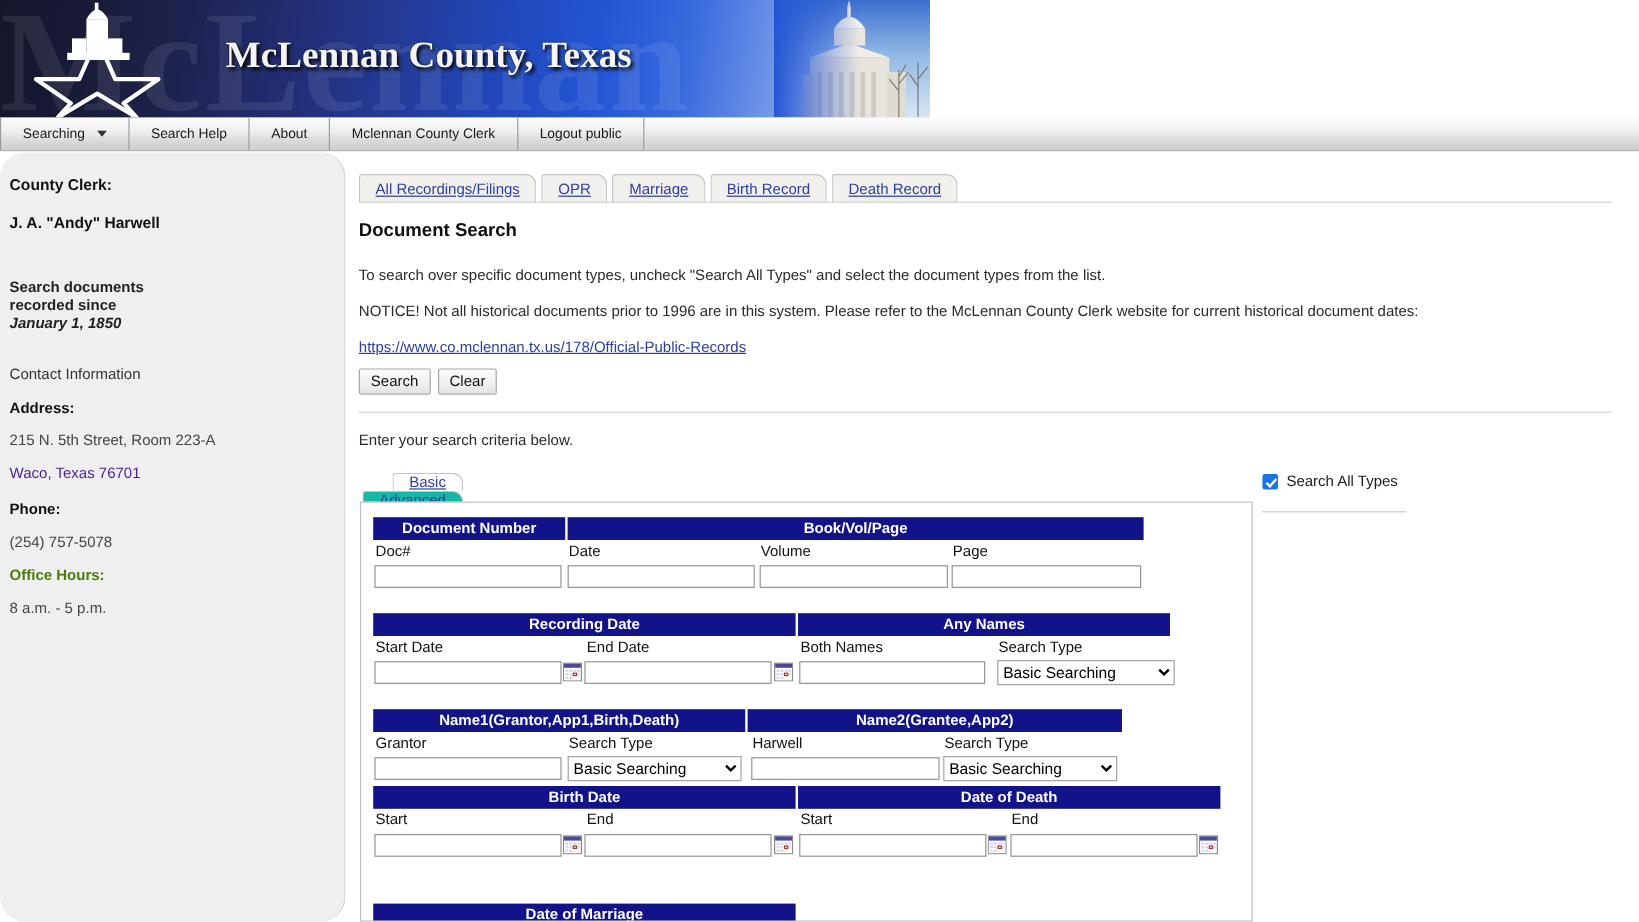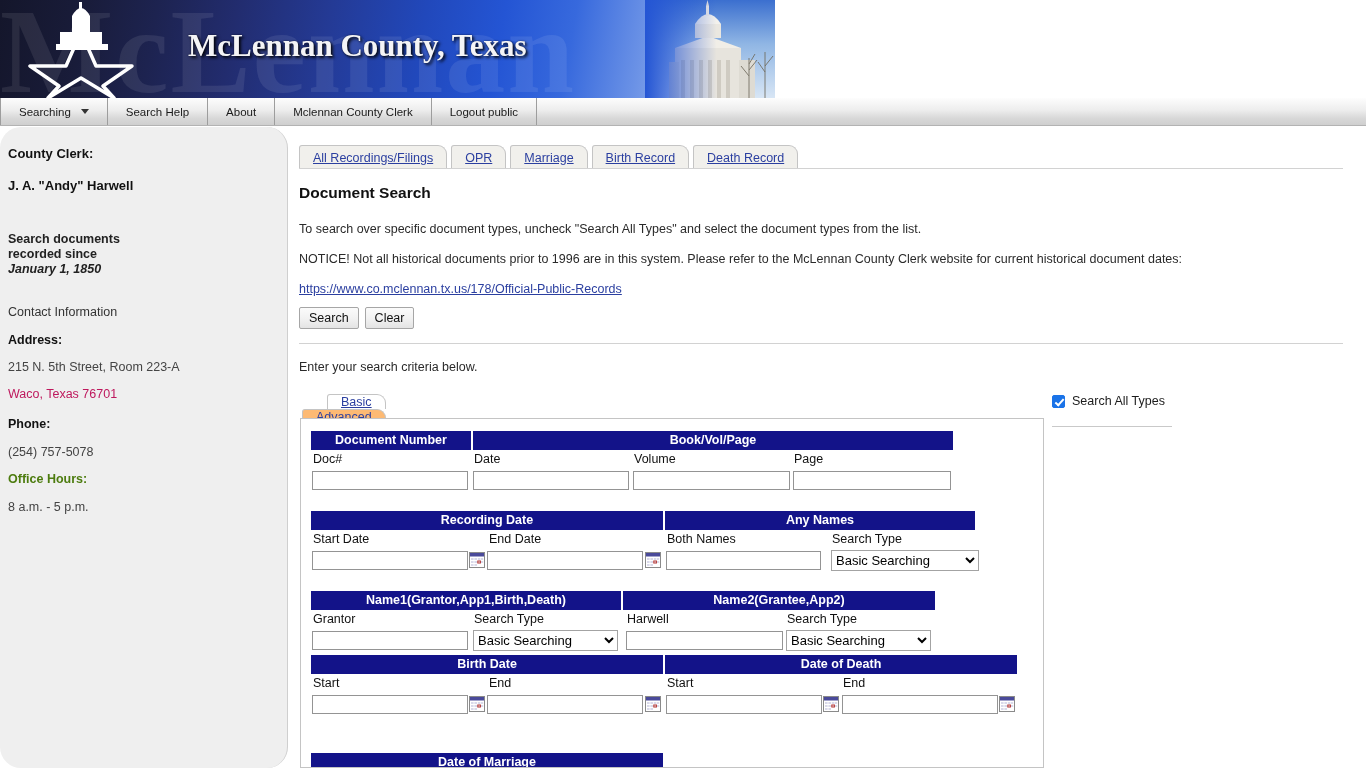--- a/index.html
+++ b/index.html
@@ -83,21 +83,21 @@
     color: #333;
     border-radius: 21px;
   }
   #sb-clerk-title  { position: absolute; left: 8px; top: 19px;  font-weight: bold; font-size: 13px; color: #111; }
   #sb-clerk-name   { position: absolute; left: 8px; top: 51px;  font-weight: bold; font-size: 13px; color: #111; }
   #sb-since        { position: absolute; left: 8px; top: 105px; font-weight: bold; font-size: 12.5px; color: #222; line-height: 15px; }
   #sb-since i      { font-style: italic; }
   #sb-contact      { position: absolute; left: 8px; top: 178px; font-size: 12.5px; color: #333; }
   #sb-addr-label   { position: absolute; left: 8px; top: 206px; font-weight: bold; font-size: 12.5px; color: #111; }
   #sb-addr1        { position: absolute; left: 8px; top: 233px; font-size: 12.5px; color: #444; }
-  #sb-addr2        { position: absolute; left: 8px; top: 260px; font-size: 12.5px; color: #be185d; }
+  #sb-addr2        { position: absolute; left: 8px; top: 260px; font-size: 12.5px; color: #4c1d95; }
   #sb-phone-label  { position: absolute; left: 8px; top: 290px; font-weight: bold; font-size: 12.5px; color: #111; }
   #sb-phone        { position: absolute; left: 8px; top: 318px; font-size: 12.5px; color: #444; }
   #sb-hours-label  { position: absolute; left: 8px; top: 345px; font-weight: bold; font-size: 12.5px; color: #4d7c0f; }
   #sb-hours        { position: absolute; left: 8px; top: 373px; font-size: 12.5px; color: #444; }
 
   
   #main {
     position: absolute; left: 289px; top: 127px;
     width: 1077px; height: 641px;
     background: #fff;
@@ -165,21 +165,21 @@
     display: flex; align-items: flex-end; height: 25px; flex-direction: column;
   }
   .batab {
     height: 24px; padding: 0 13px;
     display: flex; align-items: center;
     border: 1px solid #c4c4c4; border-bottom: none;
     border-top-left-radius: 3px; border-top-right-radius: 9px;
     margin-right: 3px; font-size: 12.5px;
   }
   .batab.active { background: #ffffff; }
-  .batab.inactive { background: #fdba74; }
+  .batab.inactive { background: #14b8a6; }
   .batab a { color: #2b3fa0; text-decoration: underline; cursor: pointer; }
 
   
   #form-panel {
     position: absolute; left: 11px; top: 291px;
     width: 744px; height: 350px;
     border: 1px solid #c4c4c4;
     border-top: 1px solid #c4c4c4;
     background: #fff;
     overflow: hidden;

